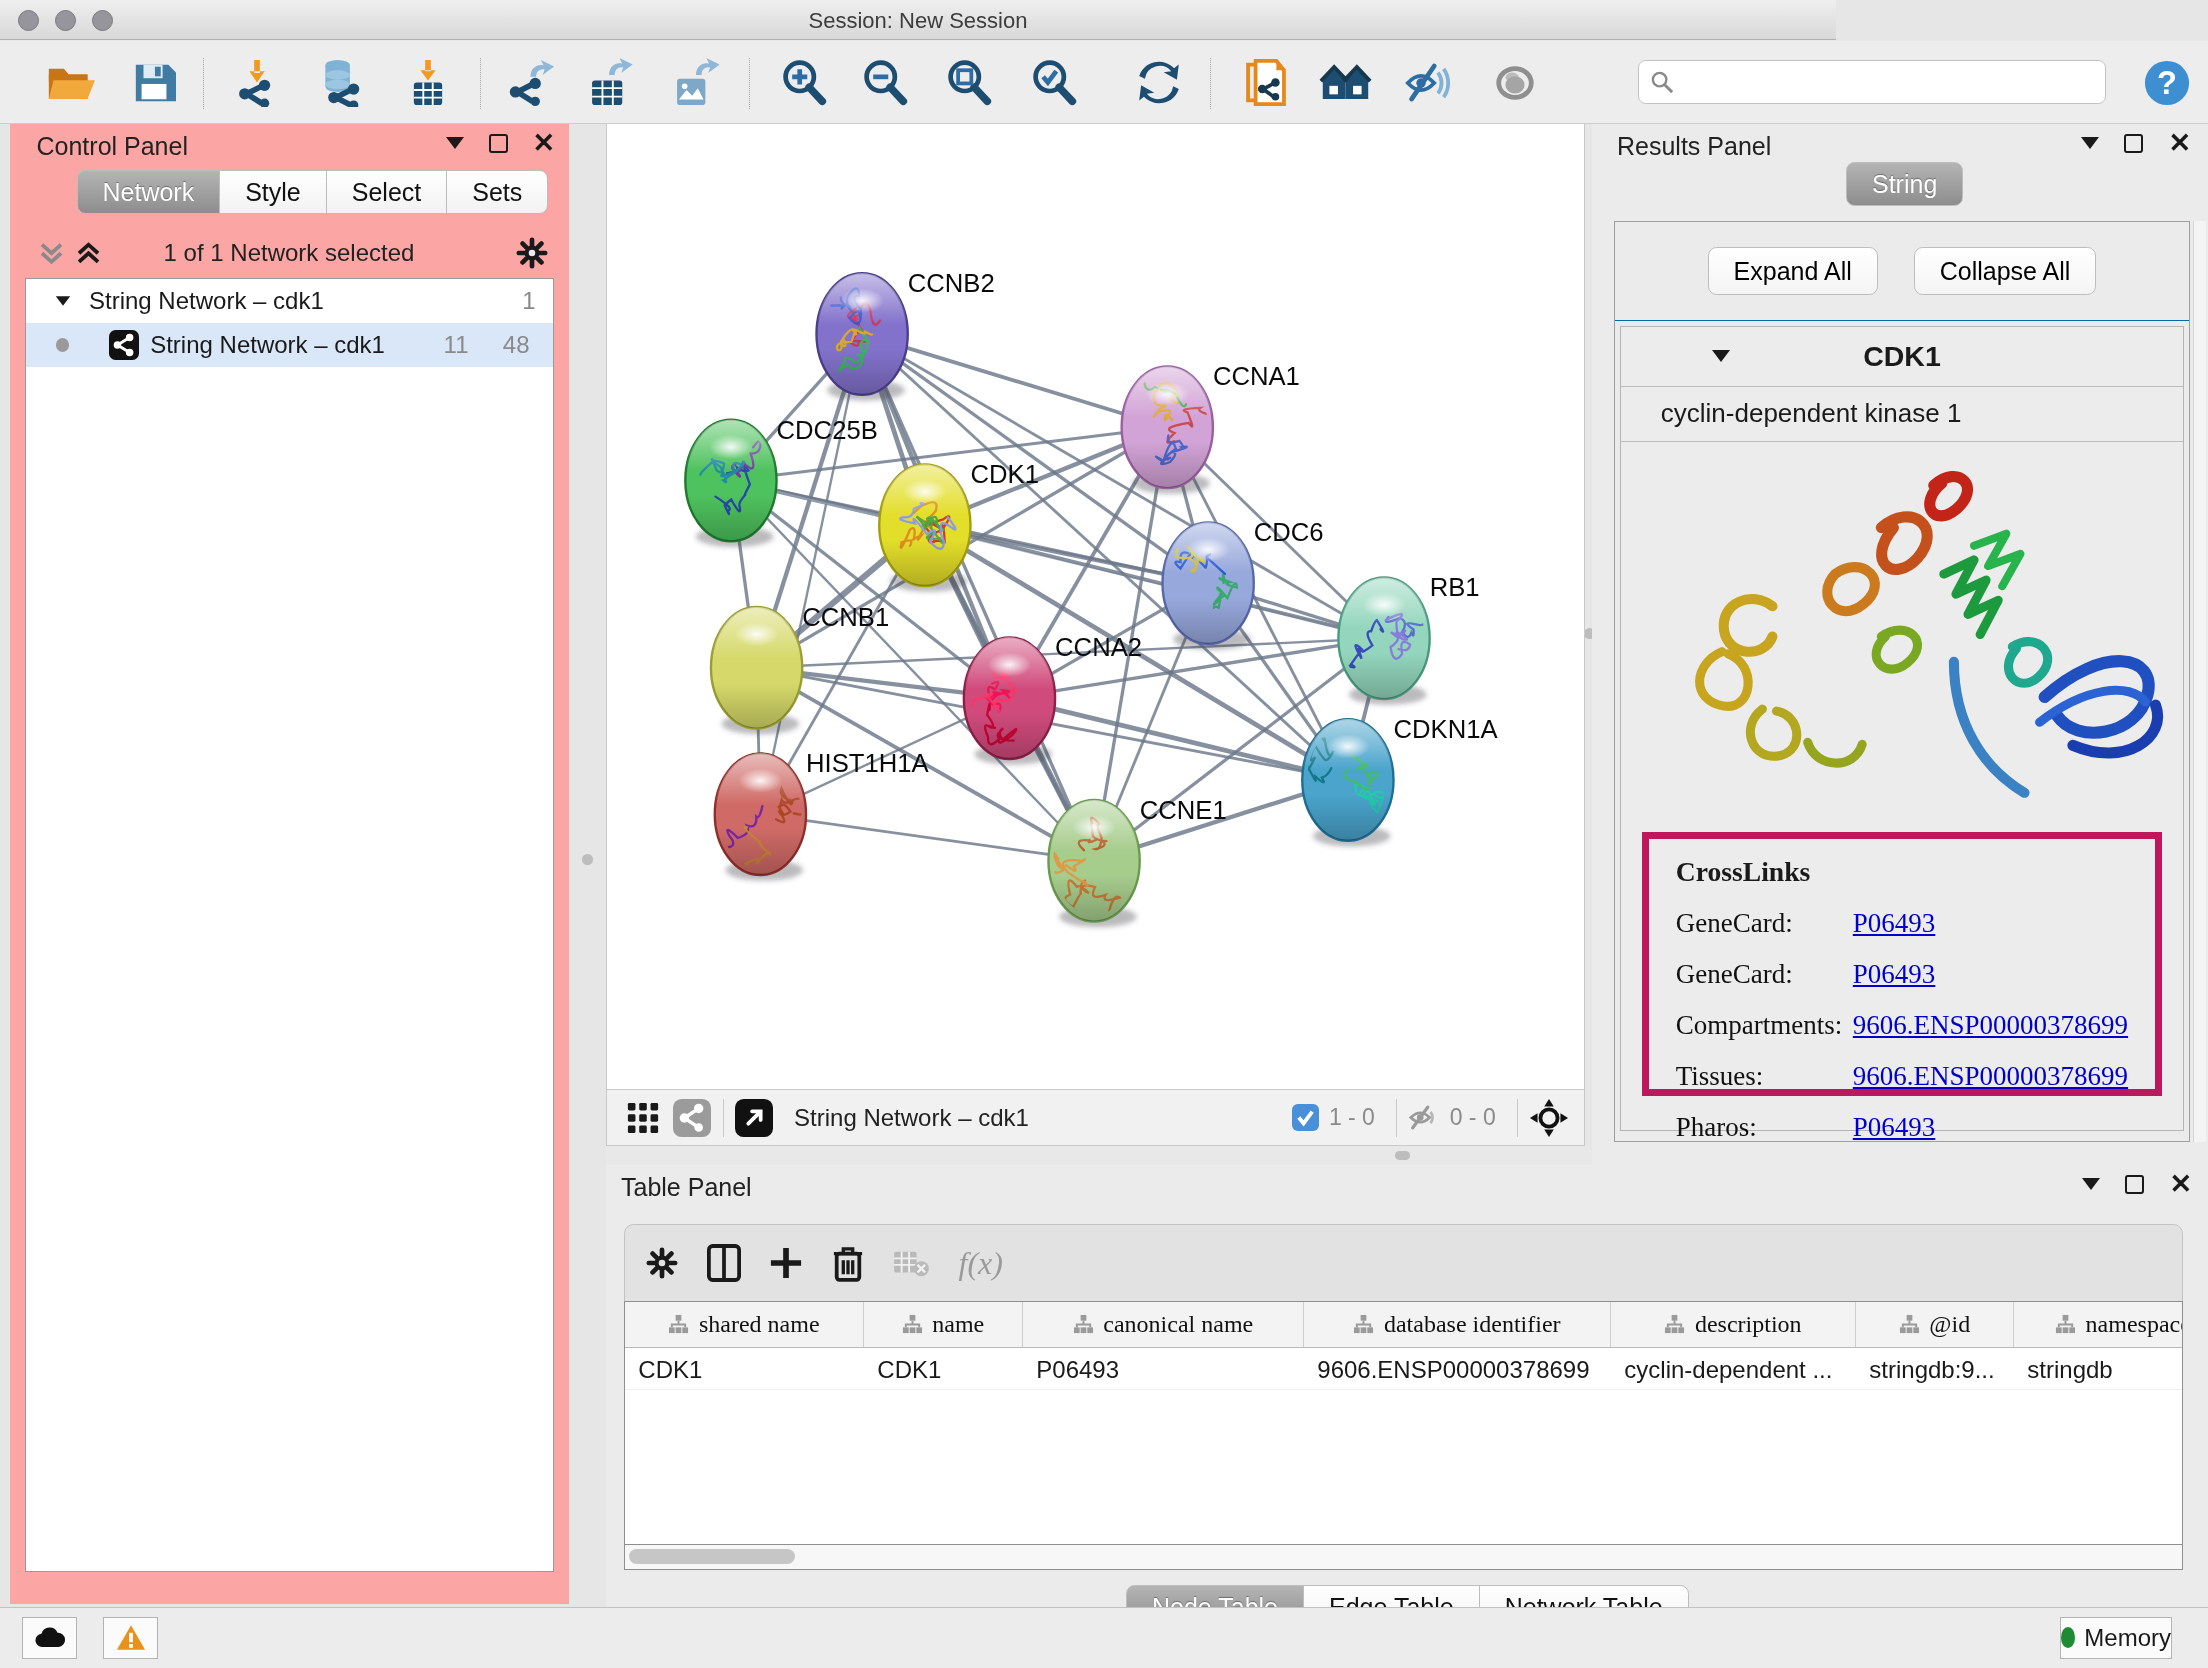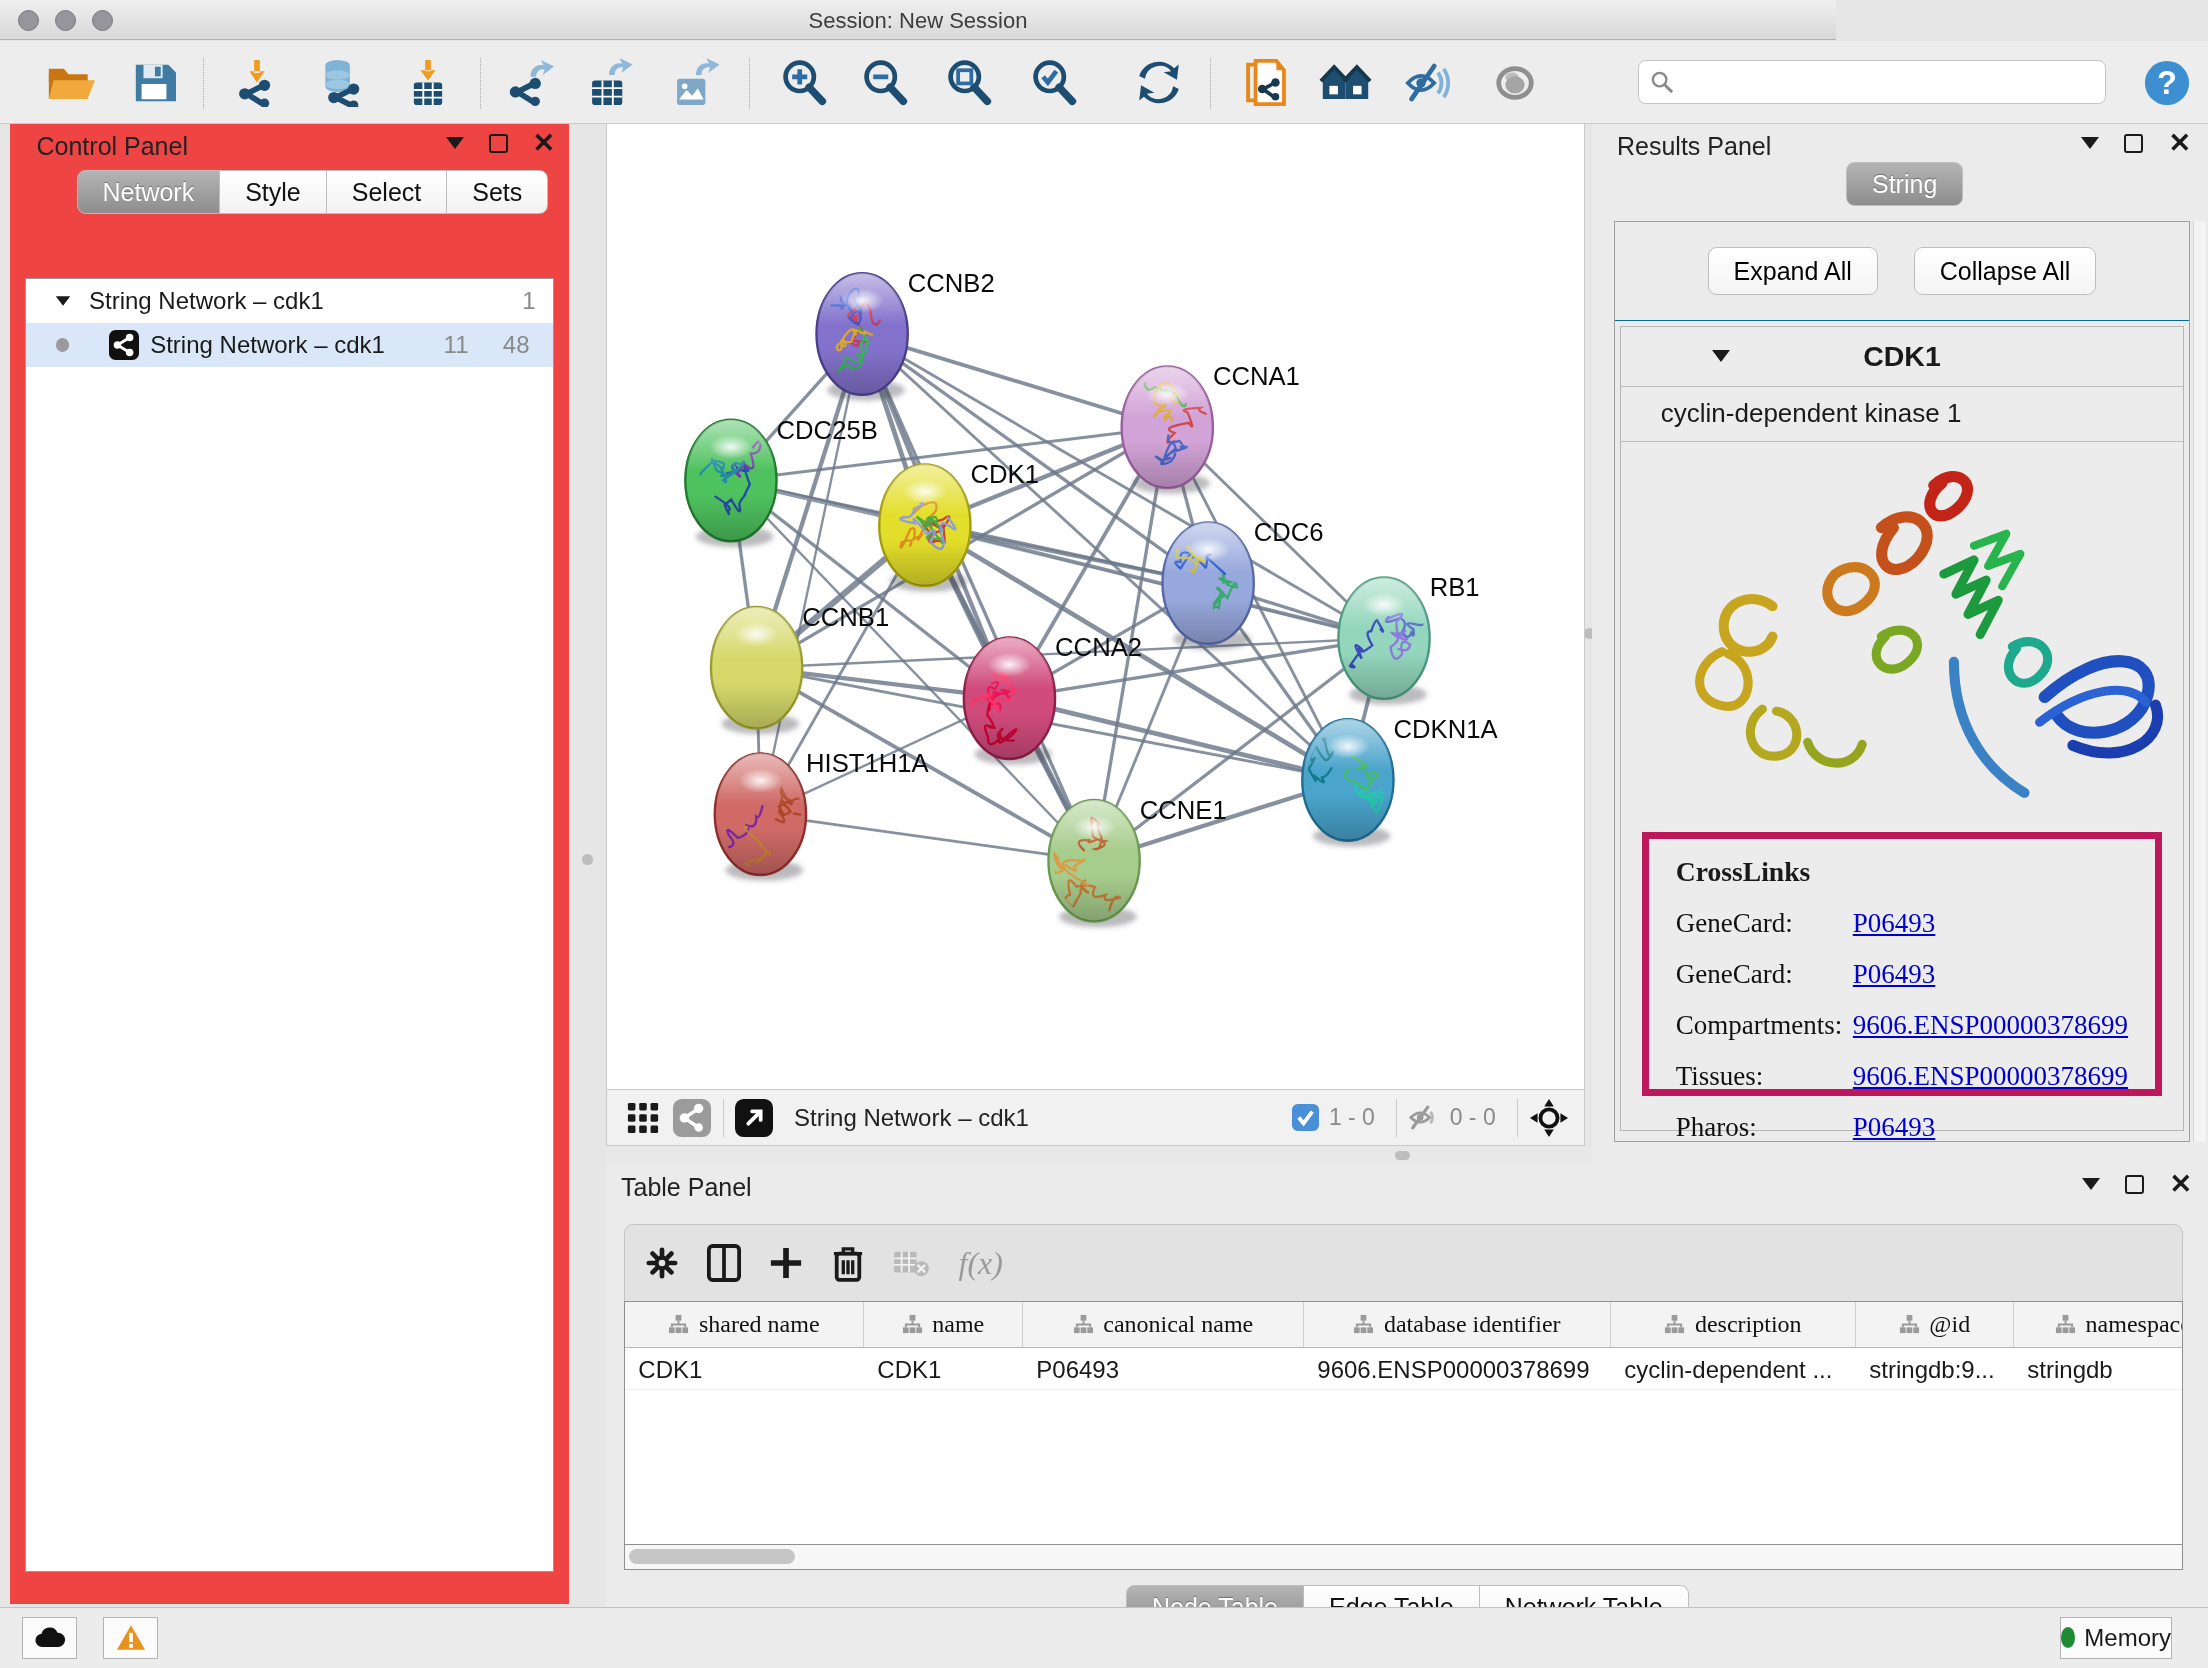--- a/index.html
+++ b/index.html
@@ -20,21 +20,21 @@
   .tsep { position:absolute; top:17px; height:51px; border-left:1.9px dotted #a6a6a6; }
   .searchbox { position:absolute; left:1638px; top:19px; width:468px; height:44px; background:#fff;
     border:1px solid #c2c2c2; border-radius:7.6px; display:flex; align-items:center; padding-left:11.4px; }
   .searchbox input { border:none; outline:none; font-size:23px; width:409px; background:transparent; }
 
   
   .phead { font-size:25px; color:#222; }
   .pctl { display:flex; gap:25px; align-items:center; }
 
   
-  .control-panel { position:absolute; left:9.5px; top:124px; width:559px; height:1480px; background:#ef4444; }
+  .control-panel { position:absolute; left:9.5px; top:124px; width:559px; height:1480px; background:#fca5a5; }
   .cp-head { position:absolute; left:27px; top:7.6px; }
   .cp-ctl  { position:absolute; right:13.3px; top:9.5px; }
   .tabrow { position:absolute; display:flex; }
   .tab { border:1px solid #bdbdbd; background:linear-gradient(#ffffff,#f2f2f2); padding:6.7px 25px;
     font-size:25px; color:#111; margin-left:-1px; }
   .tab.selected { background:linear-gradient(#b4b4b4,#8d8d8d); color:#fff; text-shadow:0 -1px 1px rgba(0,0,0,.35); }
   .tab:first-child { border-radius:8.6px 0 0 8.6px; }
   .tab:last-child  { border-radius:0 8.6px 8.6px 0; }
   .cp-tabs { left:68px; top:46px; }
   .cp-selrow { position:absolute; left:0; top:107px; width:559px; height:44px; }
@@ -286,20 +286,36 @@
   <div class="cp-ctl pctl">
     <span class="tri"></span>
     <span class="sq"></span>
     <span class="xx">✕</span>
   </div>
   <div class="tabrow cp-tabs">
     <div class="tab selected">Network</div>
     <div class="tab">Style</div>
     <div class="tab">Select</div>
     <div class="tab">Sets</div>
+  </div>
+  <div class="cp-selrow">
+    <svg style="position:absolute;left:28.5px;top:7.6px" width="27" height="28.5" viewBox="0 0 28 30">
+      <path d="M4 6 l10 9 10-9 M4 15 l10 9 10-9" fill="none" stroke="#8a8a8a" stroke-width="4"></path>
+      </svg>
+    <svg style="position:absolute;left:65px;top:7.6px" width="27" height="28.5" viewBox="0 0 28 30">
+      <path d="M4 24 l10-9 10 9 M4 15 l10-9 10 9" fill="none" stroke="#1a1a1a" stroke-width="4"></path>
+      </svg>
+    <div class="cp-seltext">1 of 1 Network selected</div>
+    <svg style="position:absolute;right:21px;top:5.7px" width="32" height="32" viewBox="0 0 34 34">
+      <g stroke="#1a1a1a" stroke-width="5" stroke-linecap="round">
+        <path d="M17 3 v6 M17 25 v6 M3 17 h6 M25 17 h6 M7 7 l4 4 M23 23 l4 4 M27 7 l-4 4 M11 23 l-4 4"></path>
+        </g>
+      <circle cx="17" cy="17" r="8" fill="#1a1a1a"></circle>
+        <circle cx="17" cy="17" r="3.5" fill="#ebebeb"></circle>
+      </svg>
   </div>
   <div class="cp-tree">
     <div class="treerow">
       <span class="tri" style="margin-left:28.5px; transform:scale(.8)"></span>
       <span style="margin-left:17px">String Network – cdk1</span>
       <span class="cnt" style="right:17px">1</span>
     </div>
     <div class="treerow row-child">
       <span style="margin-left:30px;width:13.3px;height:13.3px;border-radius:50%;background:#9a9a9a"></span>
       <svg style="margin-left:40px" width="30" height="30" viewBox="0 0 32 32">

